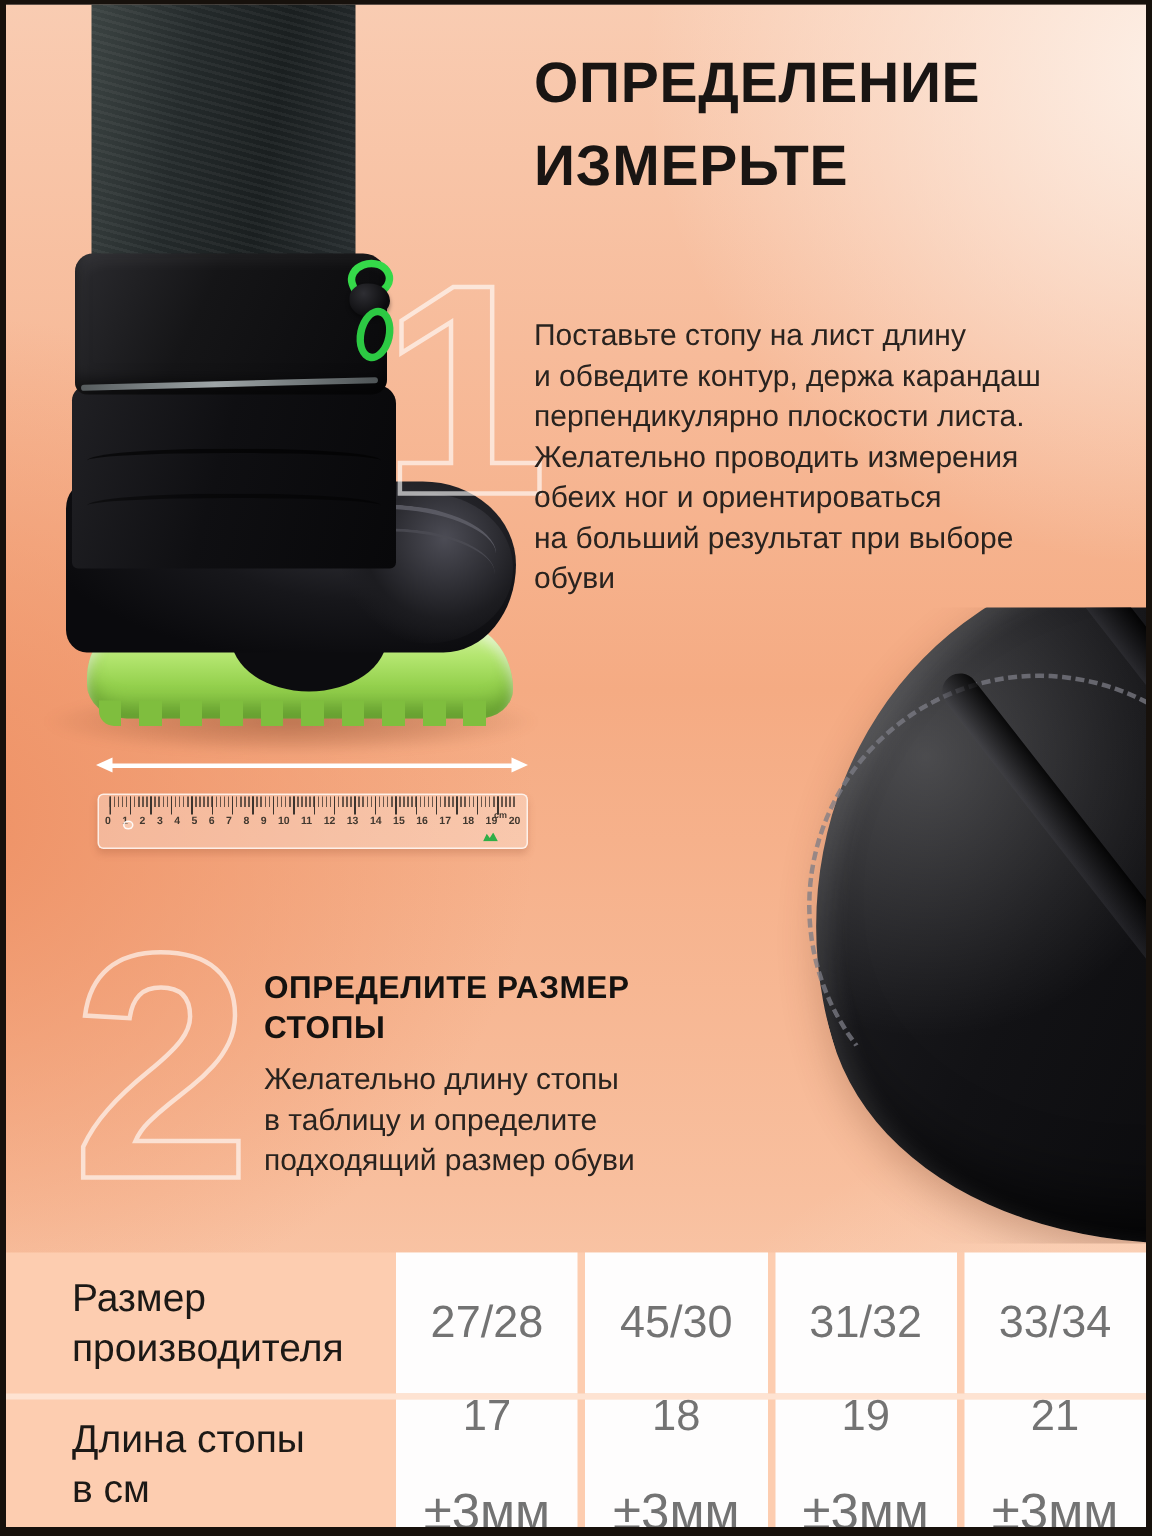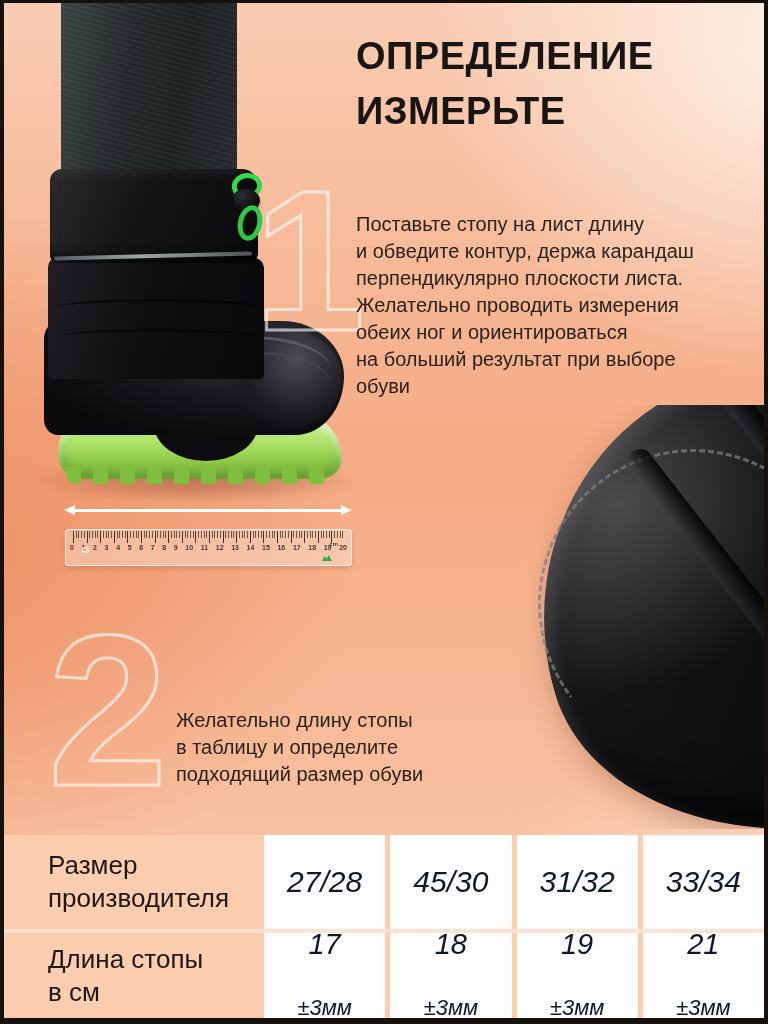--- a/index.html
+++ b/index.html
@@ -130,24 +130,24 @@
   .size-table { position:absolute; left:0; right:0; top:832px; height:183px;
       background:#fdcdb0; display:flex; flex-direction:column; }
   .trow { display:flex; gap:5px; }
   .trow-1 { height:94px; }
   .trow-sep { height:4px; background:#fee3d2; }
   .trow-2 { height:85px; }
   .tlabel { width:255px; flex:none; display:flex; flex-direction:column; justify-content:center;
       padding-left:44px; font-size:26px; line-height:33px; color:#1c1916; white-space:pre-line; }
   .tcells { flex:1; display:flex; gap:5px; margin-right:0; }
   .tcell { flex:1; background:#fefdfd; display:flex; flex-direction:column;
-      align-items:center; justify-content:center; color:#0f172a;font-style:italic; }
+      align-items:center; justify-content:center; color:#737373; }
   .trow-1 .tcell { font-size:30px; }
   .tcell .v { font-size:29px; line-height:33px; }
-  .tcell .t { font-size:22px; line-height:30px;margin-top:32px; }
+  .tcell .t { font-size:34px; line-height:30px;margin-top:32px; }
 </style>
 </head>
 <body>
 
 <div class="page">
 
   <div class="photo-left">
     <div class="ground-shadow"></div>
     <div class="sole"></div>
     <div class="tread"></div>
@@ -219,20 +219,22 @@
         <span>17</span>
         <span>18</span>
         <span>19</span>
         <span>20</span>
       </div>
     <div class="ruler-unit">cm</div>
     <div class="ruler-hole"></div>
     <div class="ruler-logo"></div>
   </div>
 
+  <div class="s2-heading">ОПРЕДЕЛИТЕ РАЗМЕР
+СТОПЫ</div>
   <div class="body-text s2-body">Желательно длину стопы
 в таблицу и определите
 подходящий размер обуви</div>
 
   <div class="size-table">
     <div class="trow trow-1">
       <div class="tlabel">Размер
 производителя</div>
       <div class="tcells">
           <div class="tcell">27/28</div>

